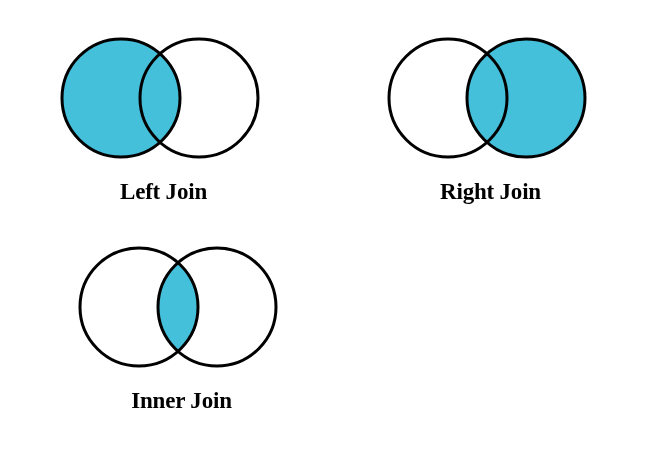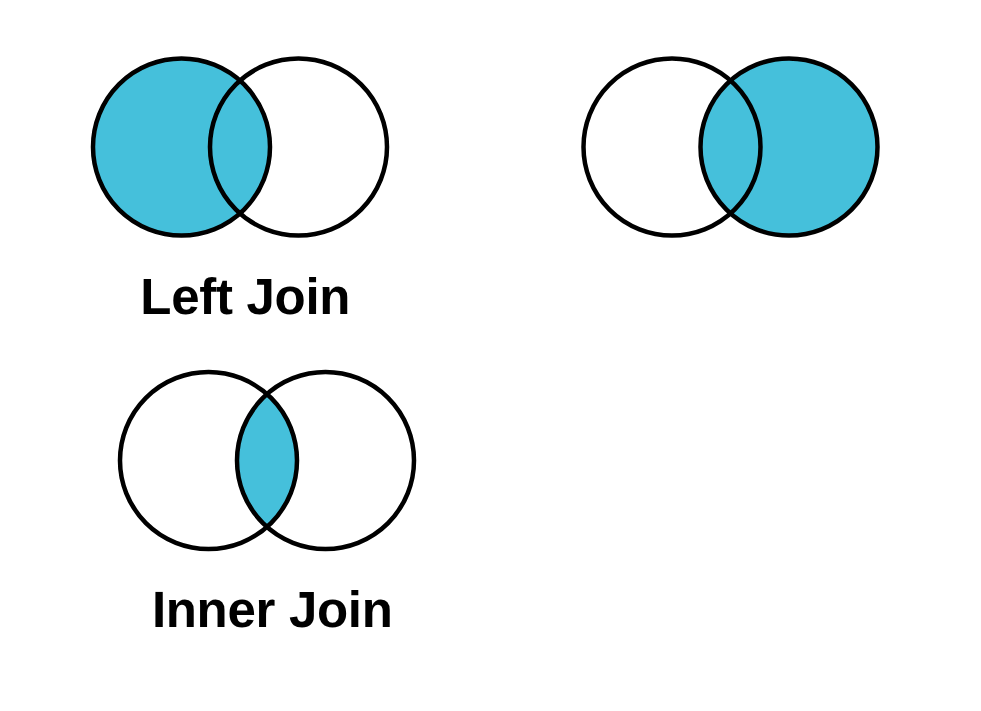--- a/index.html
+++ b/index.html
@@ -25,23 +25,23 @@
     position: relative;
     display: flex;
     flex-direction: column;
     align-items: center;
     justify-content: flex-start;
   }
   .venn-figure {
     display: block;
   }
   .venn-caption {
-    font-family: Liberation Sans, sans-serif;
+    font-family: Liberation Serif, serif;
     font-weight: bold;
-    font-size: 34px;
+    font-size: 23px;
     line-height: 1.07;
     color: #000000;
     text-align: left;
     letter-spacing: -0.2px;
     white-space: pre-line;
   }
   
   .cell-left-join   { padding-top: 36px; }
   .cell-right-join  { padding-top: 36px; }
   .cell-inner-join  { padding-top: 8px; padding-left: 36px; }
@@ -81,20 +81,21 @@
 
   <div class="venn-cell cell-right-join">
     <svg class="venn-figure" width="210" height="130" viewBox="0 0 210 130">
 
       <circle cx="62" cy="62" r="59" fill="#FFFFFF"></circle>
 
       <circle cx="140" cy="62" r="59" fill="#45C0DB"></circle>
       <circle cx="62" cy="62" r="59" fill="none" stroke="#000000" stroke-width="3"></circle>
       <circle cx="140" cy="62" r="59" fill="none" stroke="#000000" stroke-width="3"></circle>
     </svg>
+    <div class="venn-caption">Right Join</div>
   </div>
 
   <div class="venn-cell cell-inner-join">
     <svg class="venn-figure" width="210" height="130" viewBox="0 0 210 130">
       <defs>
         <clipPath id="clipInnerA">
             <circle cx="62" cy="62" r="59"></circle>
           </clipPath>
       </defs>
       <circle cx="62" cy="62" r="59" fill="#FFFFFF"></circle>

